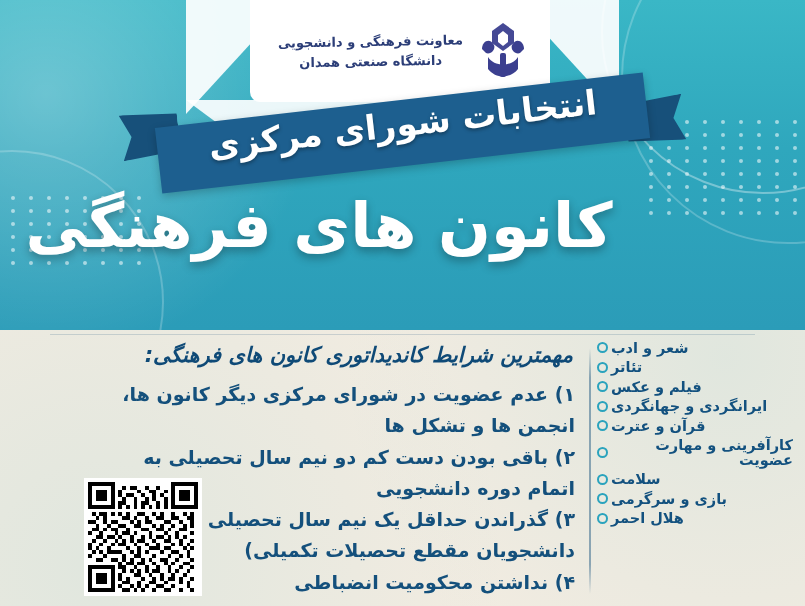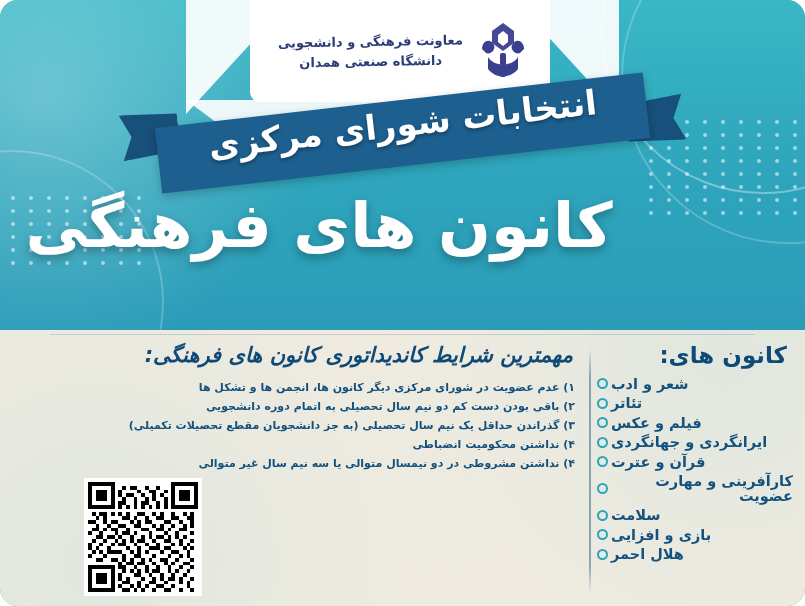--- a/index.html
+++ b/index.html
@@ -9,21 +9,20 @@
   }
   body {
     font-family: "DejaVu Sans", "Liberation Sans", sans-serif;
   }
   #poster {
     position: relative;
     width: 805px;
     height: 606px;
     overflow: hidden;
     background: #22c55e;
-    border-radius: 18px;
   }
 
   
   .top-panel {
     position: absolute;
     left: 0; top: 0;
     width: 805px; height: 330px;
     background: linear-gradient(180deg, #3ab7c6 0%, #2fa7bd 45%, #2b9cb8 100%);
     overflow: hidden;
   }
@@ -242,21 +241,21 @@
     color: #0f4a77;
     margin: 4px 2px 10px 0;
     line-height: 1.3;
     font-style: italic;
   }
   .cond-list {
     list-style: none;
     margin: 0; padding: 0;
   }
   .cond-list li {
-    font-size: 11px;
+    font-size: 19px;
     font-weight: bold;
     color: #14507c;
     line-height: 1.62;
     margin-bottom: 1px;
   }
 
   
   .qr {
     position: absolute;
     left: 84px; top: 148px;
@@ -441,21 +440,20 @@
     </div>
 
     <div class="big-title">کانون های فرهنگی</div>
   </div>
 
   <div class="bottom">
     <div class="hair-line"></div>
     <div class="v-sep"></div>
 
     <div class="kanoon-col">
-      <div class="kanoon-title">کانون های:</div>
       <ul class="kanoon-list">
         <li>
           <span class="bullet"></span>
           <span>شعر و ادب</span>
         </li>
         <li>
           <span class="bullet"></span>
           <span>تئاتر</span>
         </li>
         <li>
@@ -473,21 +471,21 @@
         <li>
           <span class="bullet"></span>
           <span>کارآفرینی و مهارت عضویت</span>
         </li>
         <li>
           <span class="bullet"></span>
           <span>سلامت</span>
         </li>
         <li>
           <span class="bullet"></span>
-          <span>بازی و افزایی</span>
+          <span>بازی و سرگرمی</span>
         </li>
         <li>
           <span class="bullet"></span>
           <span>هلال احمر</span>
         </li>
       </ul>
     </div>
 
     <div class="cond-col">
       <div class="cond-title">مهمترین شرایط کاندیداتوری کانون های فرهنگی:</div>

